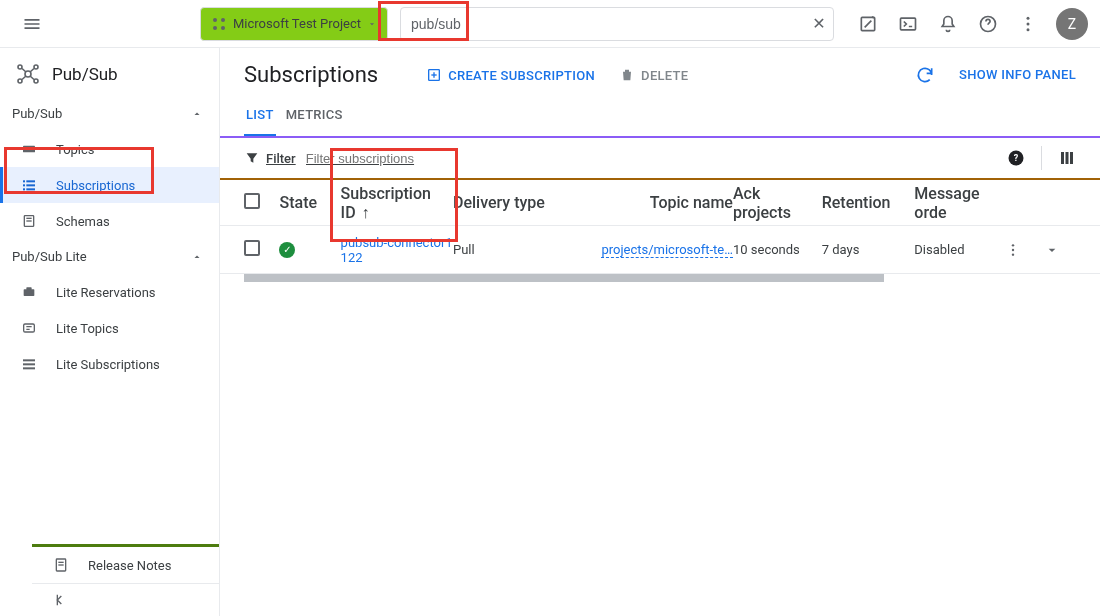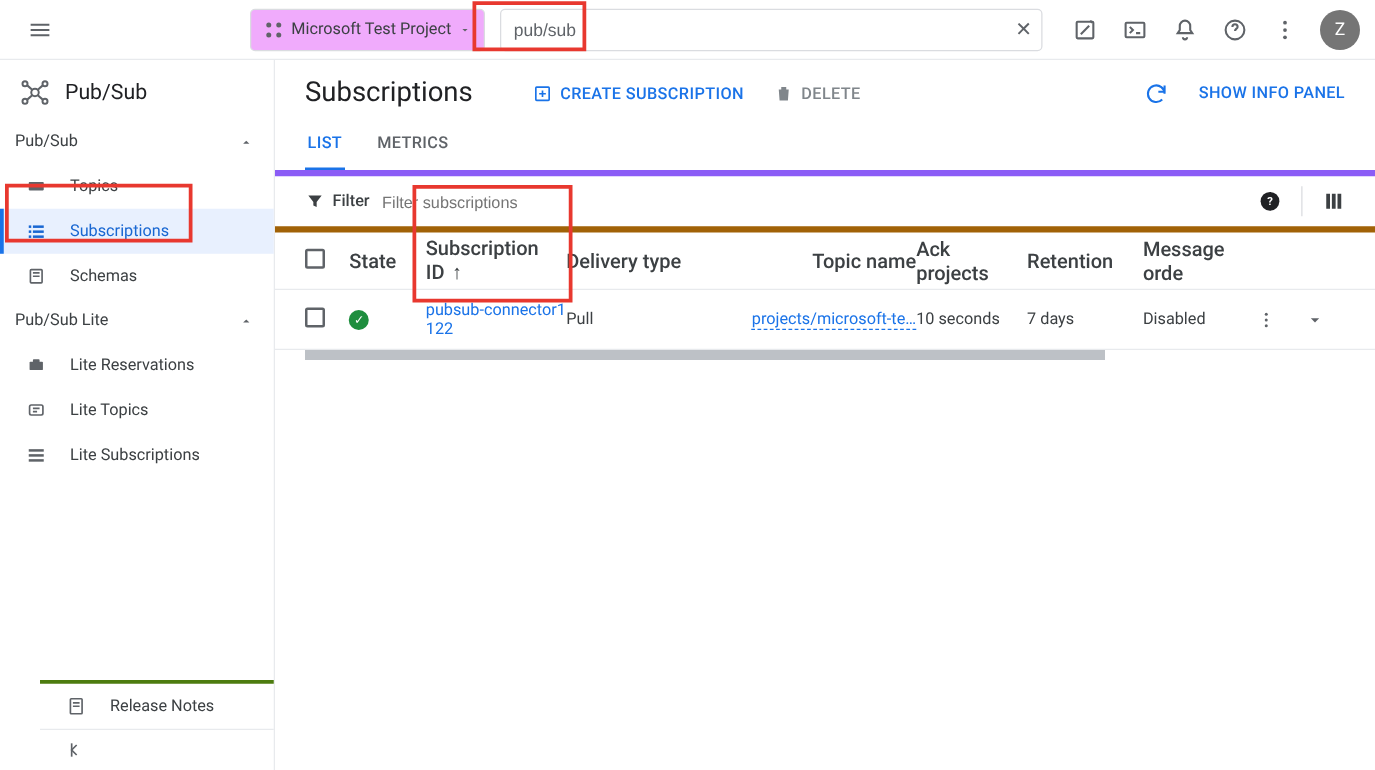--- a/index.html
+++ b/index.html
@@ -1,21 +1,21 @@
 <!DOCTYPE html>
 <html><head>
   <meta charset="utf-8">
   <style>
     * { box-sizing: border-box; margin: 0; padding: 0; }
     body { font-family: 'Google Sans', Roboto, Arial, sans-serif; font-size: 13px; color: #3c4043; background: #fff; width: 1100px; height: 616px; overflow: hidden; position: relative; }
     
     
     .topbar { height: 48px; display: flex; align-items: center; padding: 0 12px; border-bottom: 1px solid #e8eaed; gap: 8px; }
     .hamburger { width: 40px; height: 40px; display:flex; align-items:center; justify-content:center; cursor:pointer; color:#5f6368; }
-    .project-picker { display:flex; align-items:center; gap:6px; border:1px solid #dadce0; border-radius:4px; height:34px; padding:0 10px; font-size:13px; color:#3c4043; cursor:pointer; background:#f0abfc; flex-shrink:0; margin-left: 140px;}
+    .project-picker { display:flex; align-items:center; gap:6px; border:1px solid #dadce0; border-radius:4px; height:34px; padding:0 10px; font-size:13px; color:#3c4043; cursor:pointer; background:#84cc16; flex-shrink:0; margin-left: 140px;}
     .project-picker .proj-icon { width:16px; height:16px; }
     .search-wrap { flex:1; display:flex; align-items:center; border:1px solid #dadce0; border-radius:4px; height:34px; margin-left:4px; background:#fff; position:relative; }
     .search-wrap input { flex:1; border:none; outline:none; height:100%; padding:0 10px; font-size:14px; color:#5f6368; background:transparent; }
     .search-clear { width:28px; text-align:center; color:#5f6368; cursor:pointer; font-size:16px; }
     .search-btn { border-left:1px solid #dadce0; height:100%; display:flex; align-items:center; gap:6px; padding:0 14px; color:#1a73e8; font-size:14px; cursor:pointer; }
     .top-icons { display:flex; align-items:center; gap:4px; margin-left:8px; }
     .top-icon { width:36px; height:36px; display:flex; align-items:center; justify-content:center; color:#5f6368; cursor:pointer; border-radius:50%; }
     .avatar { width:32px; height:32px; border-radius:50%; background:#757575; color:#fff; display:flex; align-items:center; justify-content:center; font-size:14px; margin-left:6px; cursor:pointer;}
     
     
@@ -35,25 +35,25 @@
     
     .main { flex:1; display:flex; flex-direction:column; overflow:hidden; }
     .page-header { display:flex; align-items:center; padding:14px 24px 10px 24px; gap:24px; }
     .page-title { font-size:22px; color:#202124; font-weight:400; margin-right:24px;}
     .action-btn { display:flex; align-items:flex-end; gap:6px; color:#1a73e8; font-size:13px; font-weight:500; letter-spacing:.3px; cursor:pointer; text-transform:uppercase; }
     .action-btn.disabled { color:#80868b; cursor:default; }
     .spacer { flex:1; }
     .info-panel-btn { color:#1a73e8; font-size:13px; font-weight:500; letter-spacing:.3px; cursor:pointer;}
     .refresh-icon { color:#1a73e8; width:20px; height:20px; cursor:pointer; }
     
-    .tabs { display:flex; gap:24px; padding:0 24px; border-bottom:5px solid #8b5cf6; }
+    .tabs { display:flex; gap:8px; padding:0 24px; border-bottom:2px solid #8b5cf6; }
     .tab { padding:10px 2px 12px 2px; font-size:13px; font-weight:500; color:#5f6368; cursor:pointer; letter-spacing:.3px; border-bottom: 2px solid transparent; }
     .tab.active { color:#1a73e8; border-bottom-color:#1a73e8; }
     
-    .filter-row { display:flex; align-items:center; padding:8px 24px; gap:10px; border-bottom:5px solid #a16207; }
+    .filter-row { display:flex; align-items:center; padding:8px 24px; gap:10px; border-bottom:2px solid #a16207;text-decoration:underline; }
     .filter-label { display:flex; align-items:center; gap:6px; font-size:13px; font-weight:500; color:#3c4043;}
     .filter-input { flex:1; border:none; outline:none; font-size:13px; color:#80868b; }
     .filter-icons { display:flex; gap:16px; align-items:center; color:#5f6368;}
     .vdiv { width:1px; height:24px; background:#dadce0; }
     
     .table { width:100%; }
     .thead { display:flex; align-items:center; padding:0 24px; height:46px; border-bottom:1px solid #e8eaed; font-size:16px; font-weight:500; color:#3c4043; }
     .trow { display:flex; align-items:center; padding:0 24px; min-height:48px; border-bottom:1px solid #e8eaed; font-size:13px; color:#3c4043; }
     .col-check { width:36px; }
     .col-state { width:62px; }

